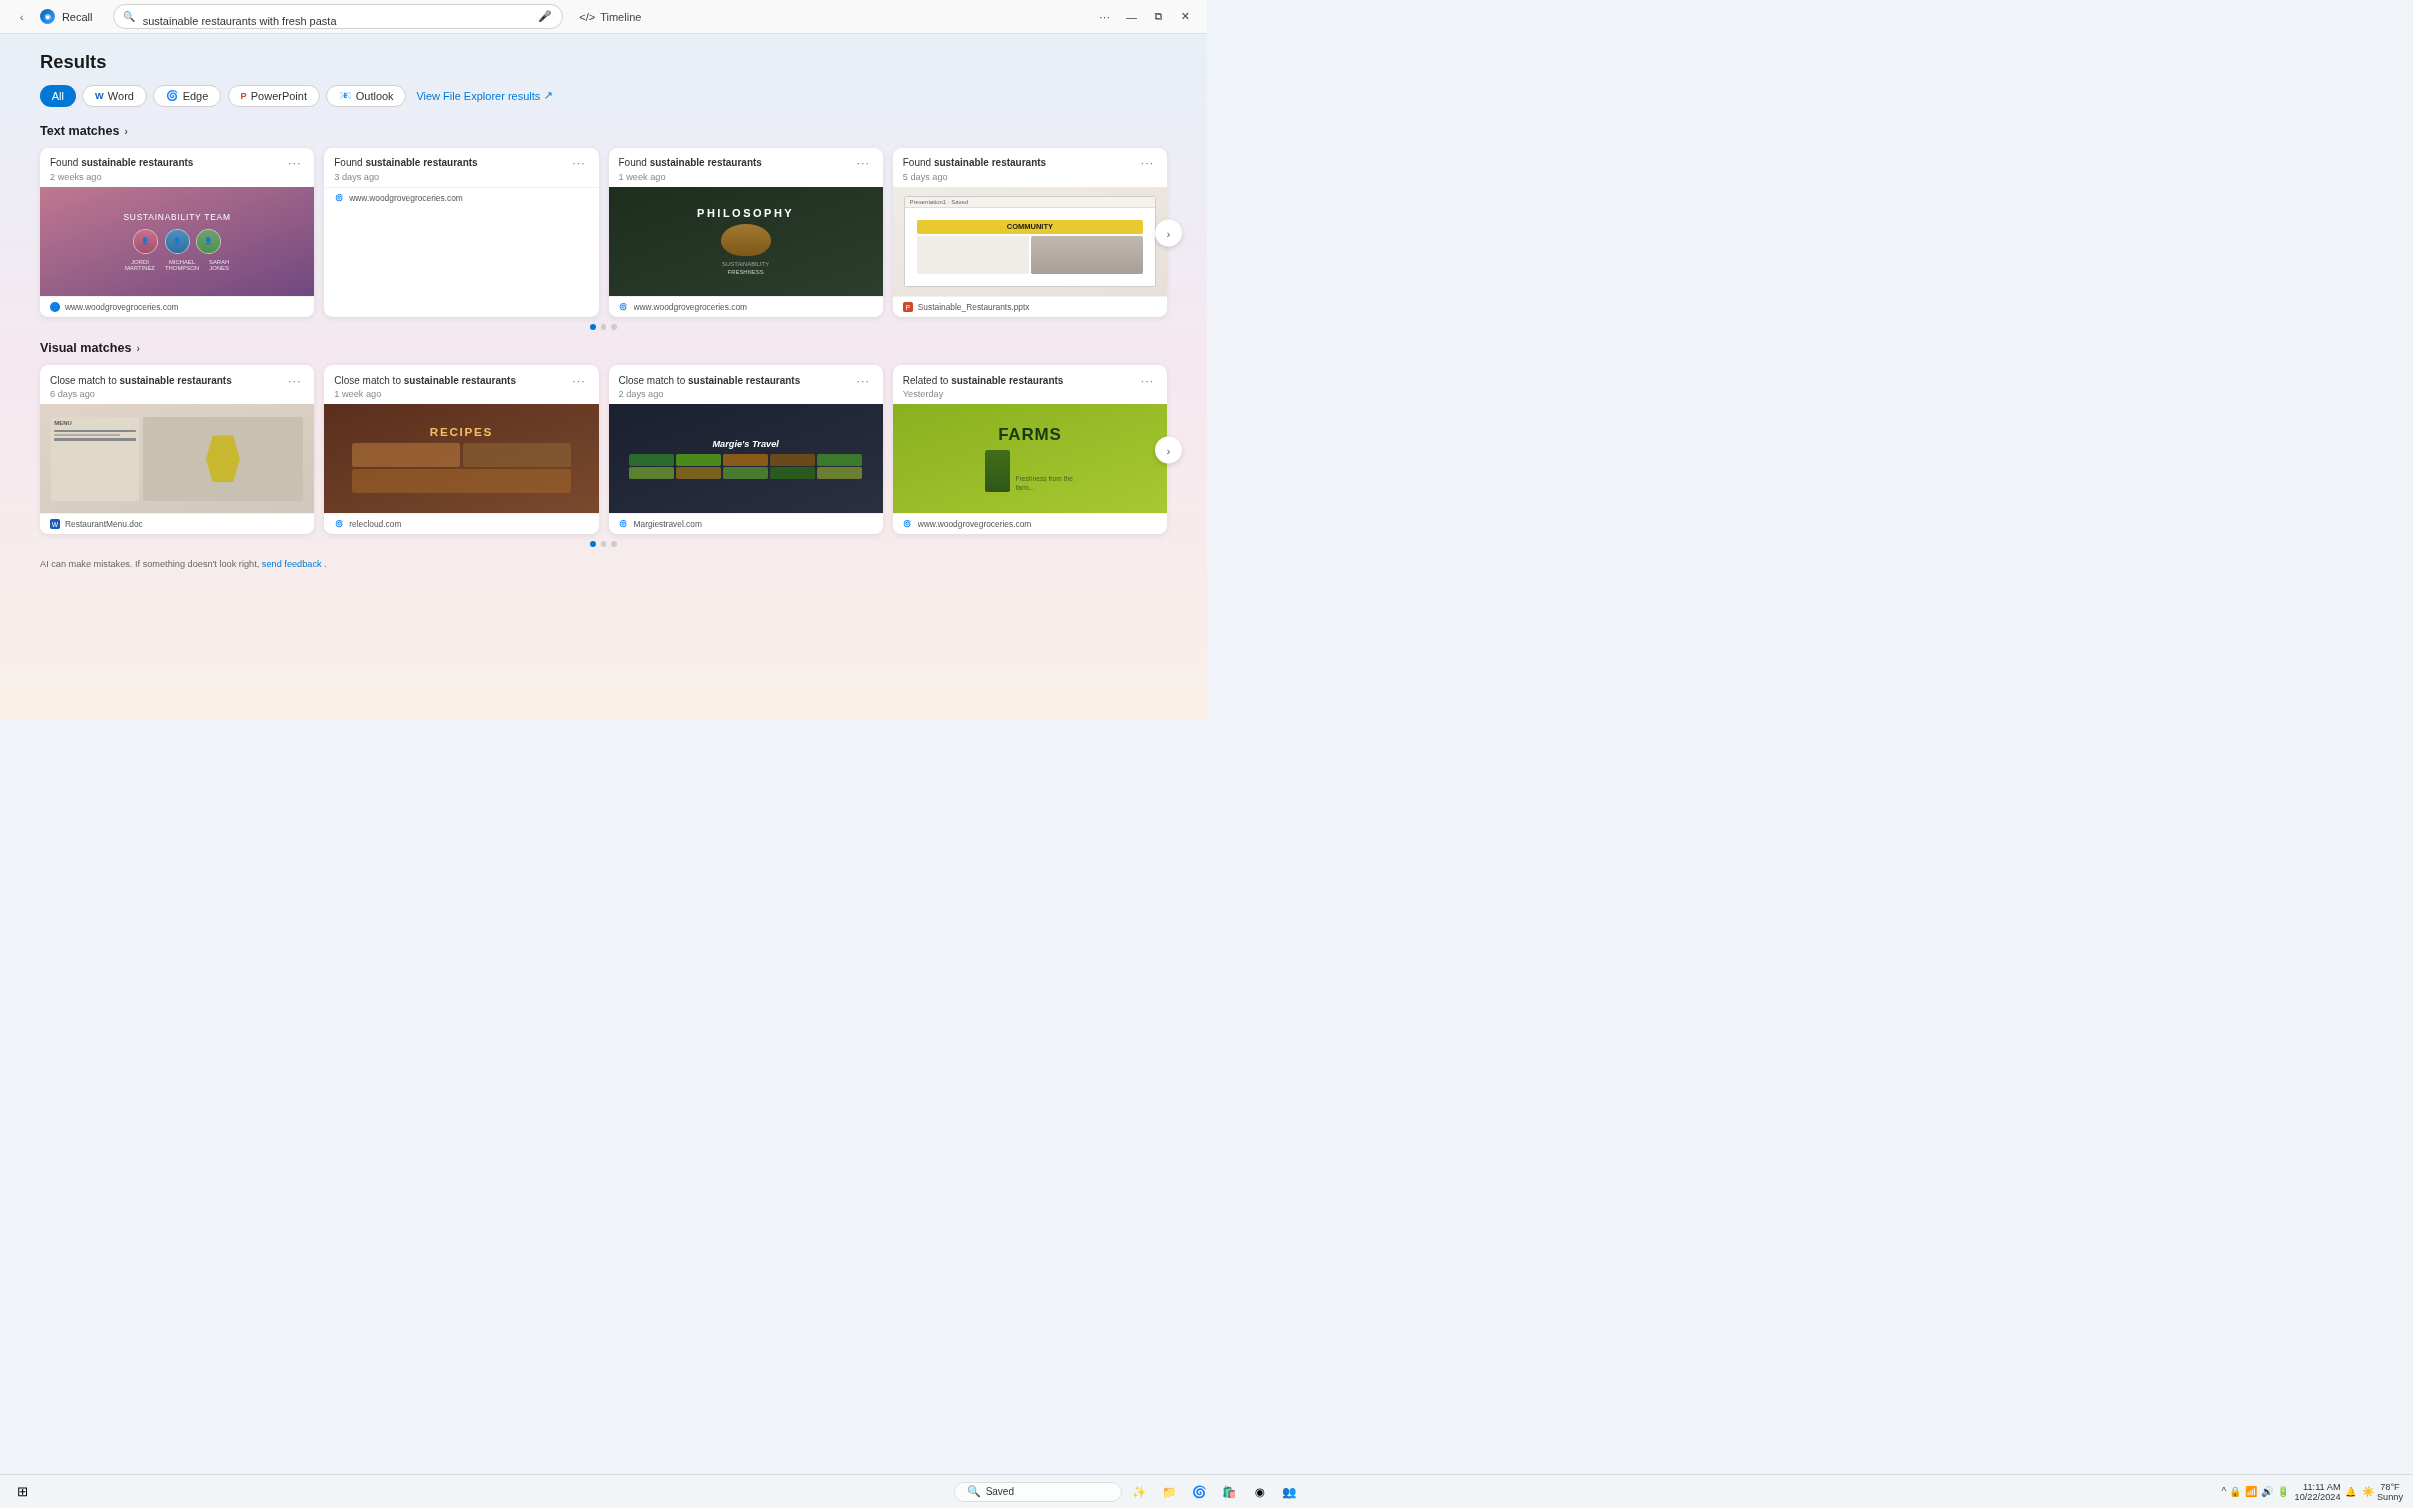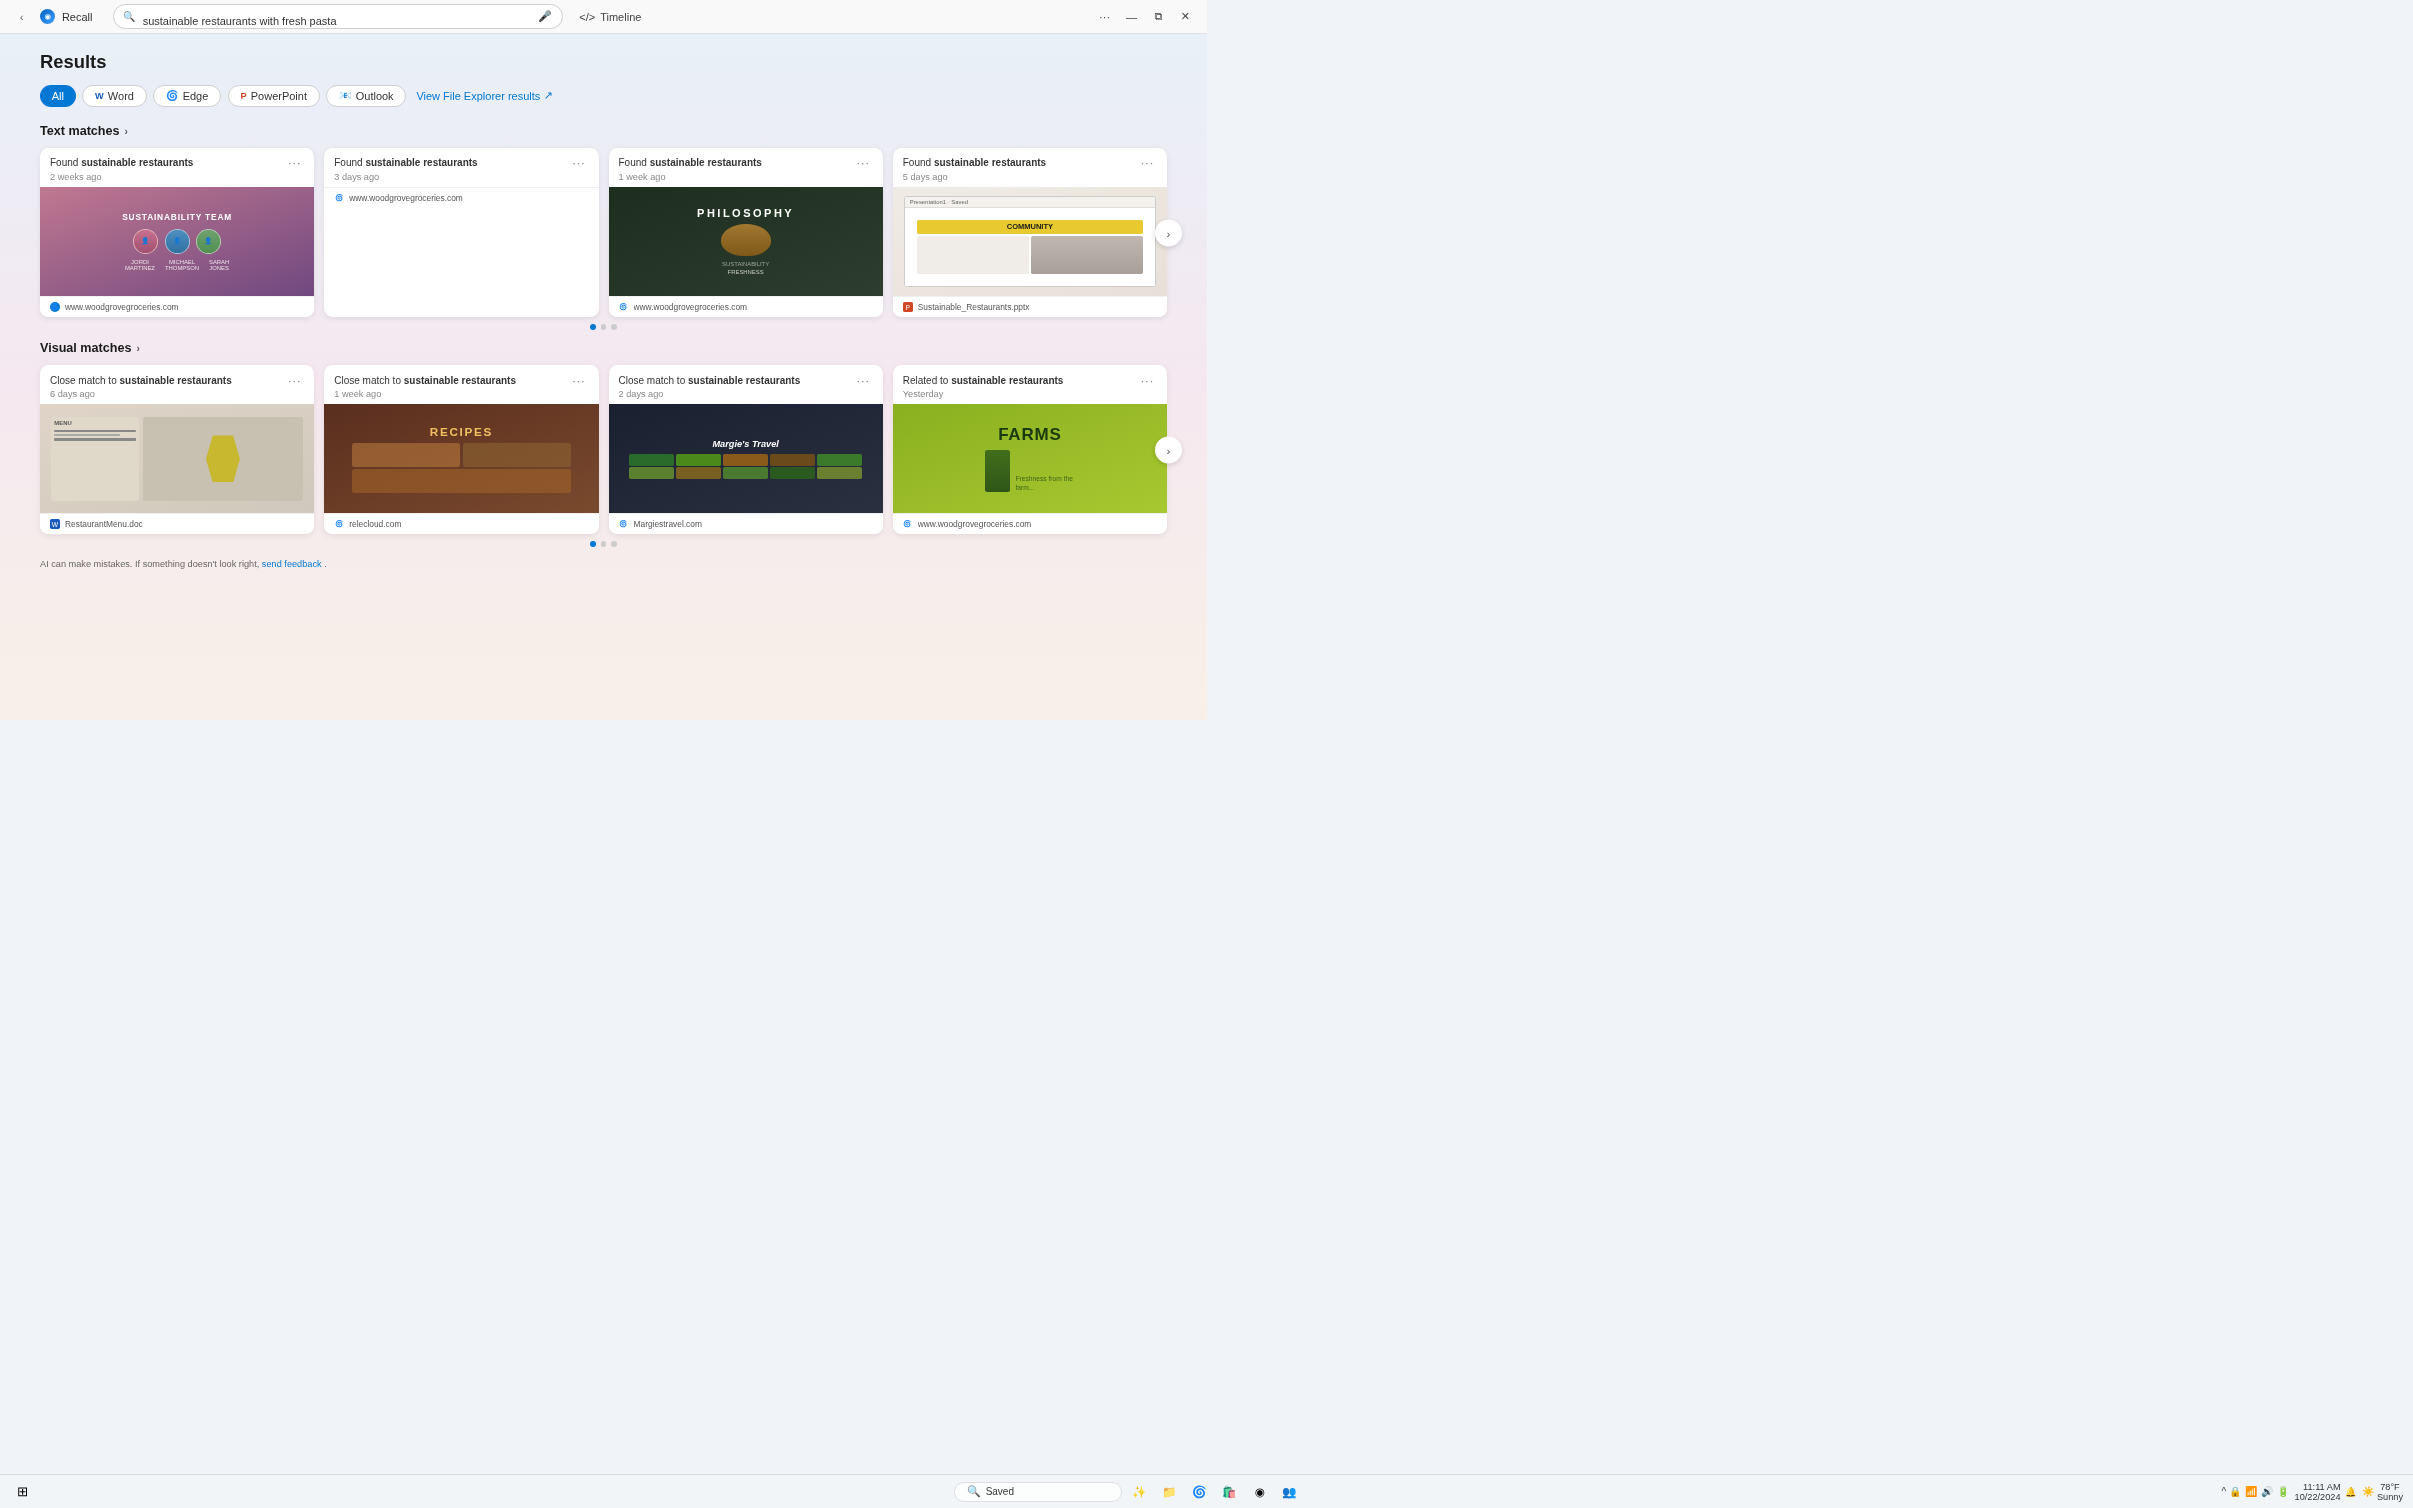--- a/index.html
+++ b/index.html
@@ -396,21 +396,21 @@
         <div class="card-header">
           <div class="card-title-area">
             <div class="card-title">
               <span>Found </span><strong>sustainable restaurants</strong>
             </div>
             <div class="card-date">2 weeks ago</div>
           </div>
           <button class="card-more-btn">···</button>
         </div>
         <div class="card-img-area grad-purple">
-          <div style="color:white; font-weight:700; font-size:8.4px; text-align:left; text-transform:uppercase; letter-spacing:0.8px; padding: 0 6.7px;">SUSTAINABILITY TEAM</div>
+          <div style="color:white; font-weight:400; font-size:8.4px; text-align:left; text-transform:uppercase; letter-spacing:0.8px; padding: 0 6.7px;">SUSTAINABILITY TEAM</div>
           <div style="display:flex; gap:6.7px; margin-top:6.7px; justify-content:center;">
             <div class="person-circle" style="background:#c87070; width:25px; height:25px; border-radius:50%; overflow:hidden; border:1.7px solid rgba(255,255,255,0.5);">
               <div style="width:100%;height:100%;background:linear-gradient(180deg,#c87090,#a05070);display:flex;align-items:center;justify-content:center;font-size:6.7px;color:white;">👤</div>
             </div>
             <div class="person-circle" style="background:#5090c0; width:25px; height:25px; border-radius:50%; overflow:hidden; border:1.7px solid rgba(255,255,255,0.5);">
               <div style="width:100%;height:100%;background:linear-gradient(180deg,#5090c0,#3070a0);display:flex;align-items:center;justify-content:center;font-size:6.7px;color:white;">👤</div>
             </div>
             <div class="person-circle" style="background:#70a070; width:25px; height:25px; border-radius:50%; overflow:hidden; border:1.7px solid rgba(255,255,255,0.5);">
               <div style="width:100%;height:100%;background:linear-gradient(180deg,#70a070,#509050);display:flex;align-items:center;justify-content:center;font-size:6.7px;color:white;">👤</div>
             </div>

